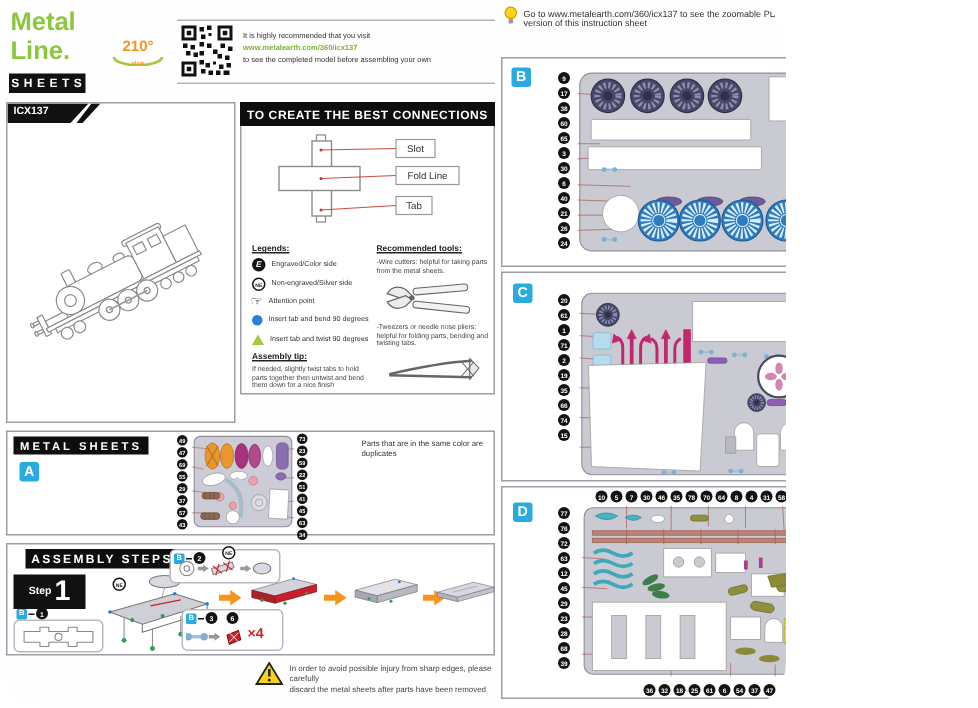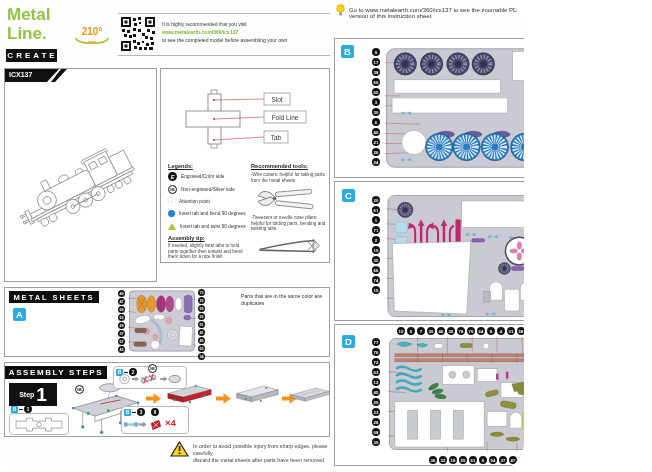--- a/index.html
+++ b/index.html
@@ -79,21 +79,21 @@
   </defs>
 </svg>
 
 <div id="page">
 
   <div class="abs" style="left:7px; top:5px; font-size:17px; font-weight:bold; color:#8dc63f; line-height:19px;">
     <div>Metal</div>
     <div>Line.</div>
   </div>
   <div class="abs" style="left:6px; top:49px; width:51px; height:13px; background:#111; color:#fff; font-size:8px;
-       font-weight:bold; letter-spacing:3px; display:flex; align-items:center; justify-content:center; padding-left:2px;">CREATE</div>
+       font-weight:bold; letter-spacing:3px; display:flex; align-items:center; justify-content:center; padding-left:2px;">SHEETS</div>
 
   <div class="abs" style="left:72px; top:26px; width:40px; text-align:center;">
     <div style="font-size:10px; font-weight:bold; color:#f7941d;">210°</div>
     <svg width="40" height="7" viewBox="0 0 40 7">
       <path d="M4 1 a16 5.5 0 1 0 32 0" fill="none" stroke="#a5c93c" stroke-width="1.8"></path>
     </svg>
     <div style="font-size:4px; font-weight:bold; color:#f7941d; margin-top:-5px;">view</div>
   </div>
 
   <svg class="abs" style="left:120px; top:16px;" width="36" height="36" viewBox="0 0 36 36">
@@ -187,20 +187,22 @@
           <circle cx="188" cy="96" r="5"></circle>
         <circle cx="222" cy="100" r="9"></circle>
           <circle cx="246" cy="100" r="9"></circle>
           <circle cx="270" cy="100" r="9"></circle>
         <line x1="116" y1="96" x2="188" y2="96" stroke-width="3" stroke="#9a9a9a"></line>
       </g>
     </svg>
   </div>
 
   <div class="panel" style="left:160px; top:68px; width:170px; height:195px;">
+    <div class="hdr-black" style="position:absolute; left:-1px; top:-1px; width:170px; height:16px; font-size:8px;
+         letter-spacing:0.4px; justify-content:center;">TO CREATE THE BEST CONNECTIONS</div>
 
     <svg class="abs" style="left:8px; top:20px;" width="158" height="60" viewBox="0 0 158 60">
       <rect x="42" y="1" width="6" height="5" fill="#fff" stroke="#888" stroke-width="0.8"></rect>
       <rect x="42" y="54" width="6" height="5" fill="#fff" stroke="#888" stroke-width="0.8"></rect>
       <rect x="39" y="5" width="13" height="50" fill="#fff" stroke="#888" stroke-width="0.9"></rect>
       <rect x="17" y="22" width="54" height="16" fill="#fff" stroke="#888" stroke-width="0.9"></rect>
       <line x1="45" y1="11" x2="95" y2="10" stroke="#c0392b" stroke-width="0.6"></line>
       <line x1="45" y1="30" x2="95" y2="28" stroke="#c0392b" stroke-width="0.6"></line>
       <line x1="45" y1="51" x2="95" y2="48" stroke="#c0392b" stroke-width="0.6"></line>
       <circle cx="45" cy="11" r="1" fill="#c0392b"></circle>
@@ -316,21 +318,21 @@
         <span class="pnum pnum-sm">41</span>
         <span class="pnum pnum-sm">45</span>
         <span class="pnum pnum-sm">63</span>
         <span class="pnum pnum-sm">34</span>
       </div>
 
     <div class="abs" style="left:236px; top:5px; width:90px; font-size:5.2px; color:#333; line-height:1.35;">Parts that are in the same color are duplicates</div>
   </div>
 
   <div class="panel" style="left:4px; top:362px; width:326px; height:75px;">
-    <div class="hdr-black" style="position:absolute; left:0; top:3px; width:102px; height:13px; font-size:8px;
+    <div class="hdr-black" style="position:absolute; left:12px; top:3px; width:102px; height:13px; font-size:8px;
          letter-spacing:1.6px; justify-content:center;">ASSEMBLY STEPS</div>
 
     <div class="abs" style="left:4px; top:20px; width:48px; height:23px; background:#111; color:#fff; display:flex;
          align-items:center; justify-content:center; gap:2px;">
       <span style="font-size:7px; font-weight:bold;">Step</span>
       <span style="font-size:19px; font-weight:bold; line-height:1;">1</span>
     </div>
 
     <div class="callout-label" style="left:6px; top:42px;">
       <span class="chipB">B</span>

